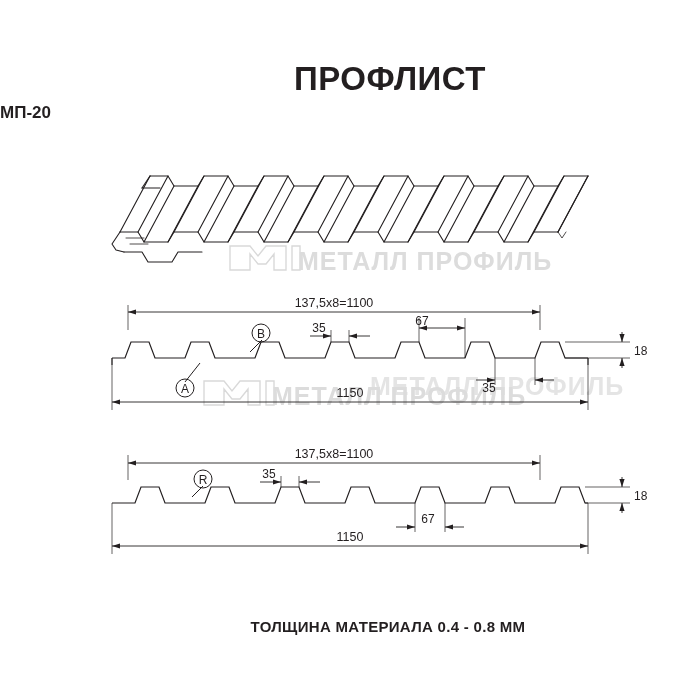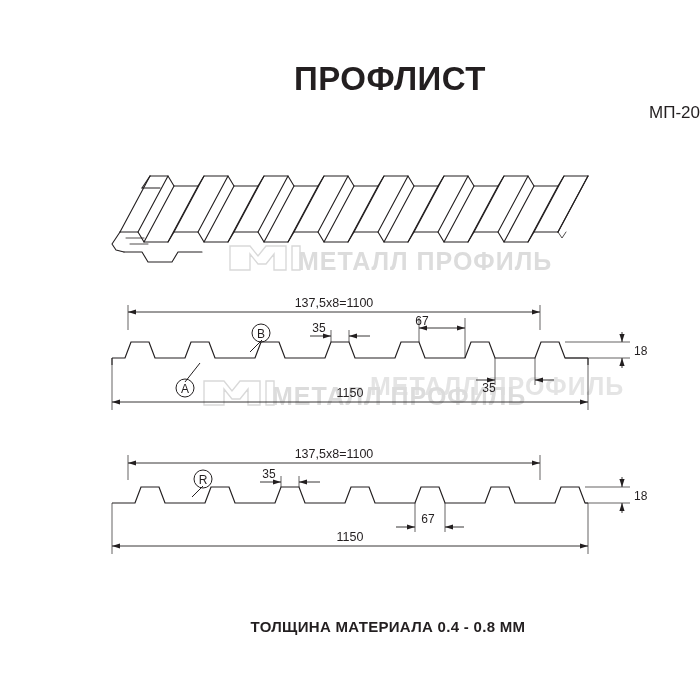--- a/index.html
+++ b/index.html
@@ -32,23 +32,23 @@
     font-weight: bold;
     letter-spacing: 0.5px;
     color: #231f20;
     padding-left: 40px;
   }
   .subtitle {
     position: absolute;
     top: 103px;
     left: 0;
     width: 700px;
-    text-align: right;
+    text-align: left;
     font-size: 17px;
-    font-weight: normal;
+    font-weight: bold;
     color: #231f20;
   }
   .footnote {
     position: absolute;
     top: 618px;
     left: 0;
     width: 700px;
     text-align: center;
     font-size: 15px;
     font-weight: bold;

